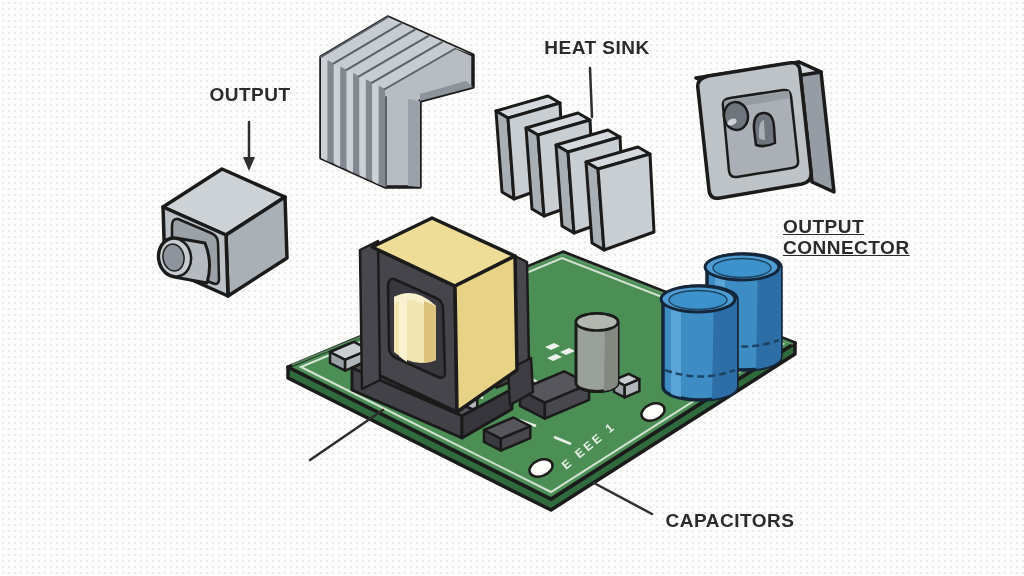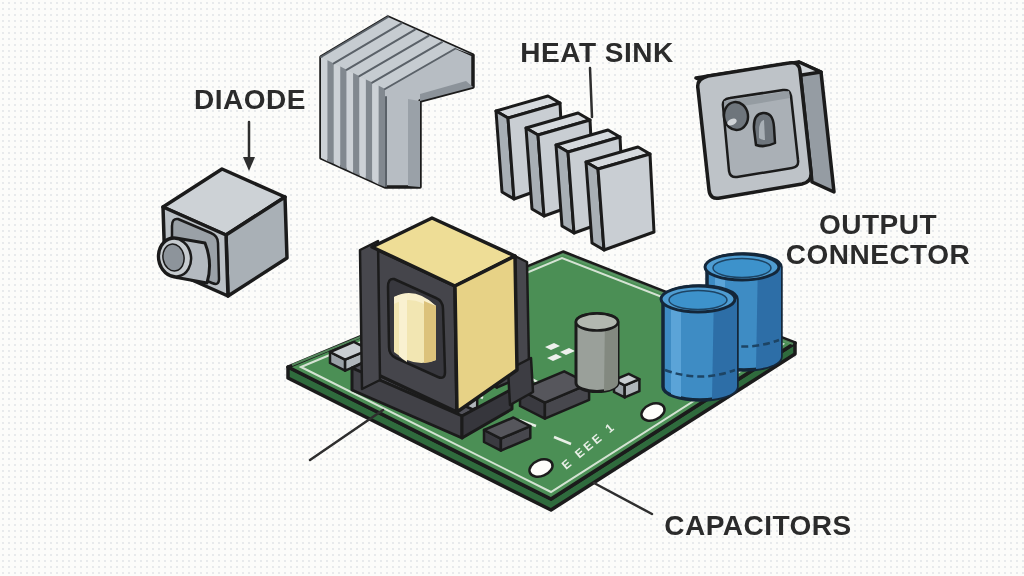--- a/index.html
+++ b/index.html
@@ -6,22 +6,22 @@
   .stage{
     position:relative;width:1024px;height:576px;overflow:hidden;
     background-color:#fcfcfa;
     background-image:radial-gradient(circle, rgba(120,135,155,.15) 1px, transparent 1.3px);
     background-size:6px 6px;
     font-family:"Liberation Sans", sans-serif;
   }
   .stage svg{position:absolute;left:0;top:0;}
   .label{
     position:absolute;transform:translateX(-50%);
-    font-weight:700;font-size:28px;letter-spacing:.5px;
-    color:#2b2b2b;white-space:nowrap;text-align:center;line-height:1.08;
+    font-weight:700;font-size:19px;letter-spacing:.5px;
+    color:#2b2b2b;white-space:nowrap;line-height:1.08;
   }
   .label.wrap{white-space:normal;width:190px;}
   .silk-text{
     font-family:"Liberation Sans", sans-serif;font-weight:700;font-size:12px;
     letter-spacing:3px;fill:#e9efe7;
   }
 </style>
 </head>
 <body>
 
@@ -223,17 +223,17 @@
     <g>
       <line x1="249" y1="122" x2="249" y2="160"></line>
       <polygon points="249,171 243,157 255,157" fill="#2e2e2e" stroke="none"></polygon>
     </g>
     <line x1="590" y1="68" x2="592" y2="117"></line>
     <line x1="310" y1="460" x2="383" y2="410"></line>
     <line x1="594" y1="483" x2="652" y2="514"></line>
   </g>
 </svg>
 
-  <div class="label" style="left:250px;top:85px;">DIAODE</div>
+  <div class="label" style="left:250px;top:85px;">OUTPUT</div>
   <div class="label" style="left:597px;top:38px;">HEAT SINK</div>
-  <div class="label wrap" style="left:878px;top:210px;">OUTPUT CONNECTOR</div>
-  <div class="label" style="left:730px;top:511px;margin-left:28px;">CAPACITORS</div>
+  <div class="label wrap" style="left:878px;top:217px;text-decoration:underline;">OUTPUT CONNECTOR</div>
+  <div class="label" style="left:730px;top:511px;">CAPACITORS</div>
 </div>
 
 </body></html>

